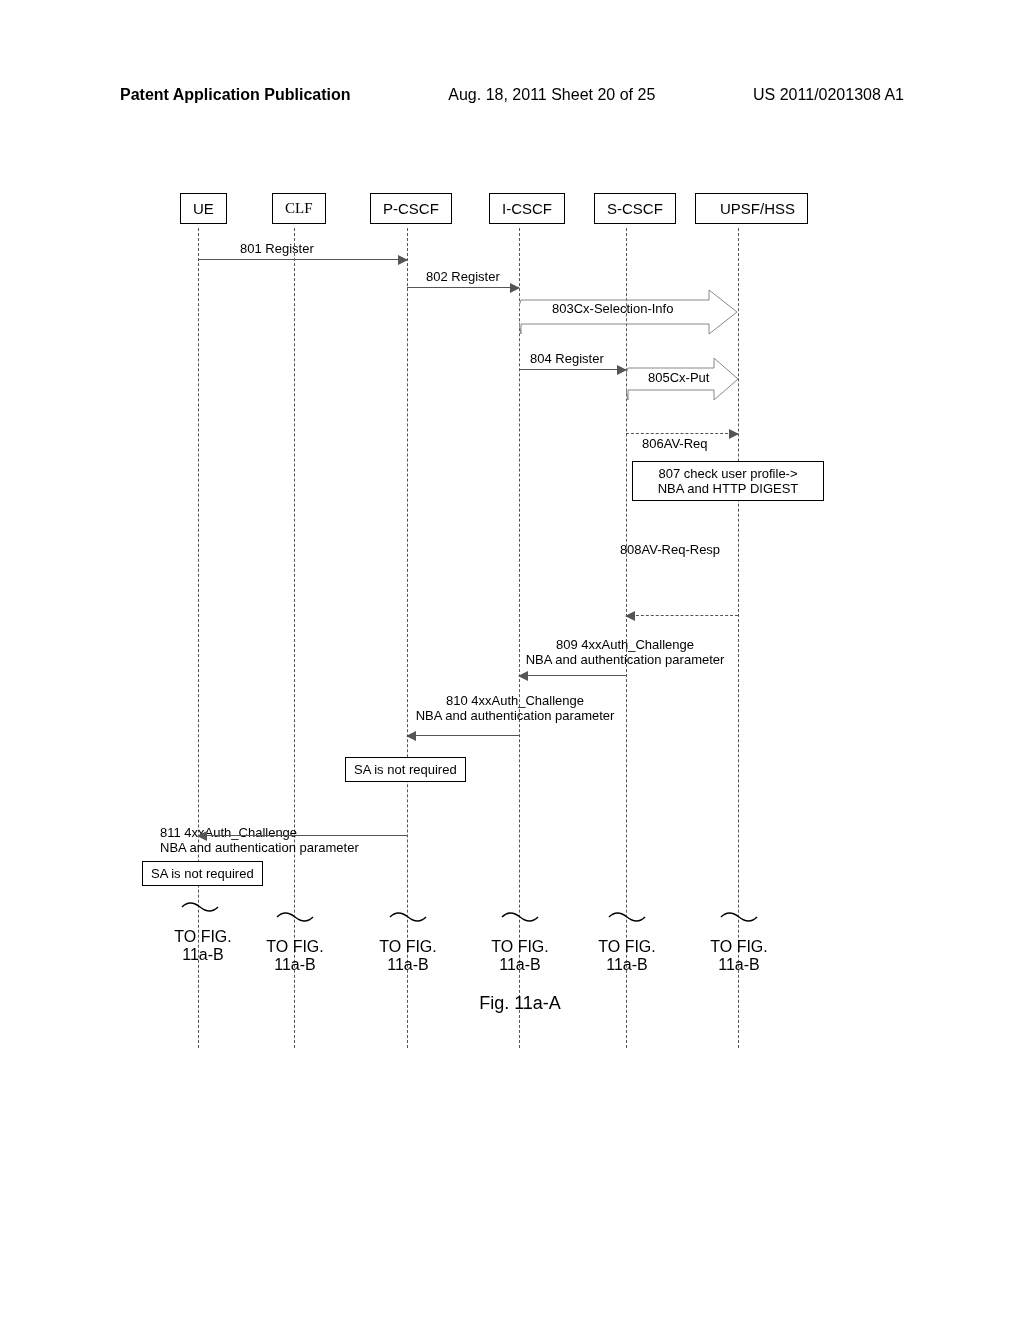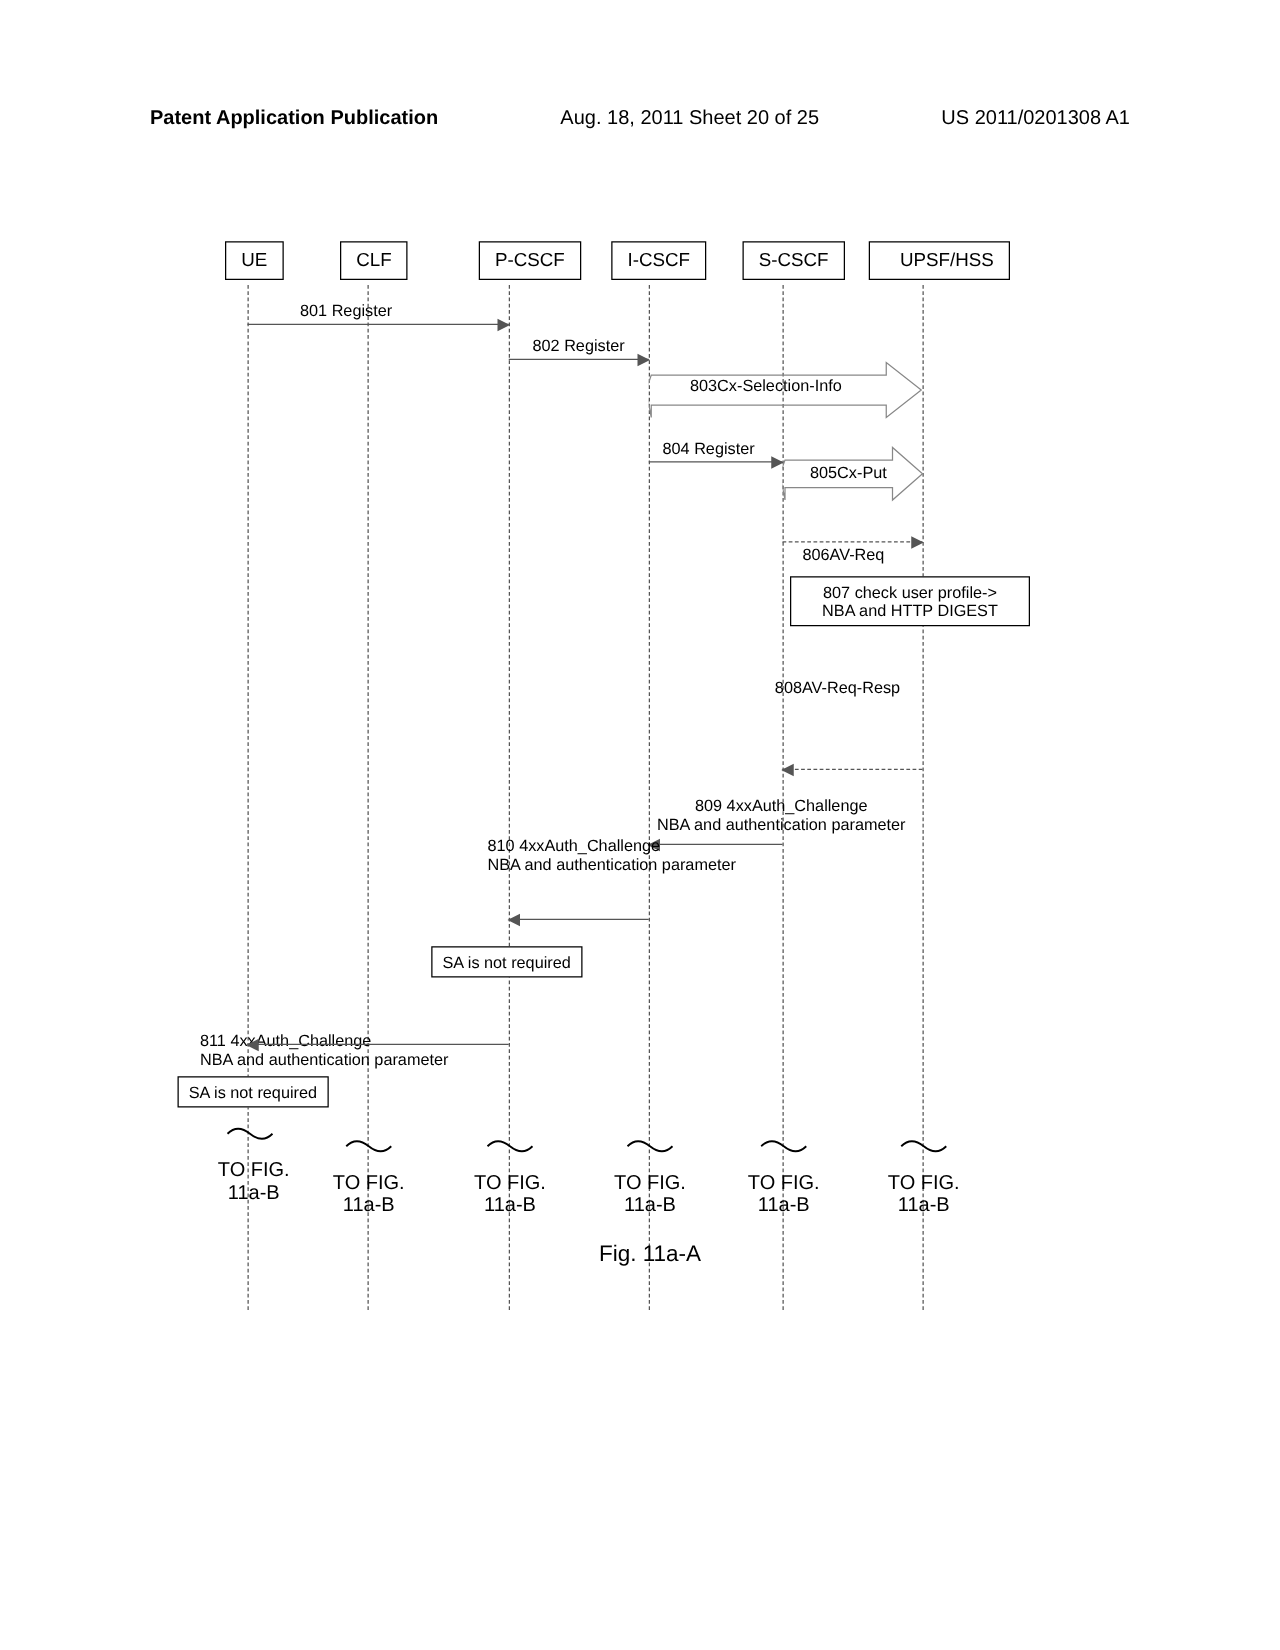--- a/index.html
+++ b/index.html
@@ -102,22 +102,22 @@
 
 <div class="header">
   <span class="header-left">Patent Application Publication</span>
   <span>Aug. 18, 2011  Sheet 20 of 25</span>
   <span>US 2011/0201308 A1</span>
 </div>
 
 <div class="diagram">
 
   <div class="actor-box" style="left:20px;">UE</div>
-  <div class="actor-box" style="left:112px;">CLF</div>
-  <div class="actor-box" style="left:210px;margin-left:13px;">P-CSCF</div>
+  <div class="actor-box" style="left:112px;font-family:Liberation Serif, serif;">CLF</div>
+  <div class="actor-box" style="left:210px;">P-CSCF</div>
   <div class="actor-box" style="left:329px;">I-CSCF</div>
   <div class="actor-box" style="left:434px;">S-CSCF</div>
   <div class="actor-box" style="left:535px;padding-left:24px;">UPSF/HSS</div>
 
   <div class="lifeline" style="left:38px;"></div>
   <div class="lifeline" style="left:134px;"></div>
   <div class="lifeline" style="left:247px;"></div>
   <div class="lifeline" style="left:359px;"></div>
   <div class="lifeline" style="left:466px;"></div>
   <div class="lifeline" style="left:578px;"></div>
@@ -155,21 +155,21 @@
     <span>808AV-Req-Resp</span><br>
   </div>
   <div class="msg msg-left msg-dashed" style="left:466px; top:422px; width:112px;"></div>
 
   <div class="msg-label" style="left:340px; top:444px; text-align:center; width:250px;">
     <span>809 4xxAuth_Challenge</span><br>
     <span>NBA and authentication parameter</span>
   </div>
   <div class="msg msg-left" style="left:359px; top:482px; width:107px;"></div>
 
-  <div class="msg-label" style="left:230px; top:476px; text-align:left; width:250px;">
+  <div class="msg-label" style="left:230px; top:500px; text-align:center; width:250px;">
     <span>810 4xxAuth_Challenge</span><br>
     <span>NBA and authentication parameter</span>
   </div>
   <div class="msg msg-left" style="left:247px; top:542px; width:112px;"></div>
 
   <div class="note-box" style="left:185px; top:564px;">SA is not required</div>
 
   <div class="msg-label" style="left:0px; top:632px; text-align:left; width:280px;">
     <span>811 4xxAuth_Challenge</span><br>
     <span>NBA and authentication parameter</span>

